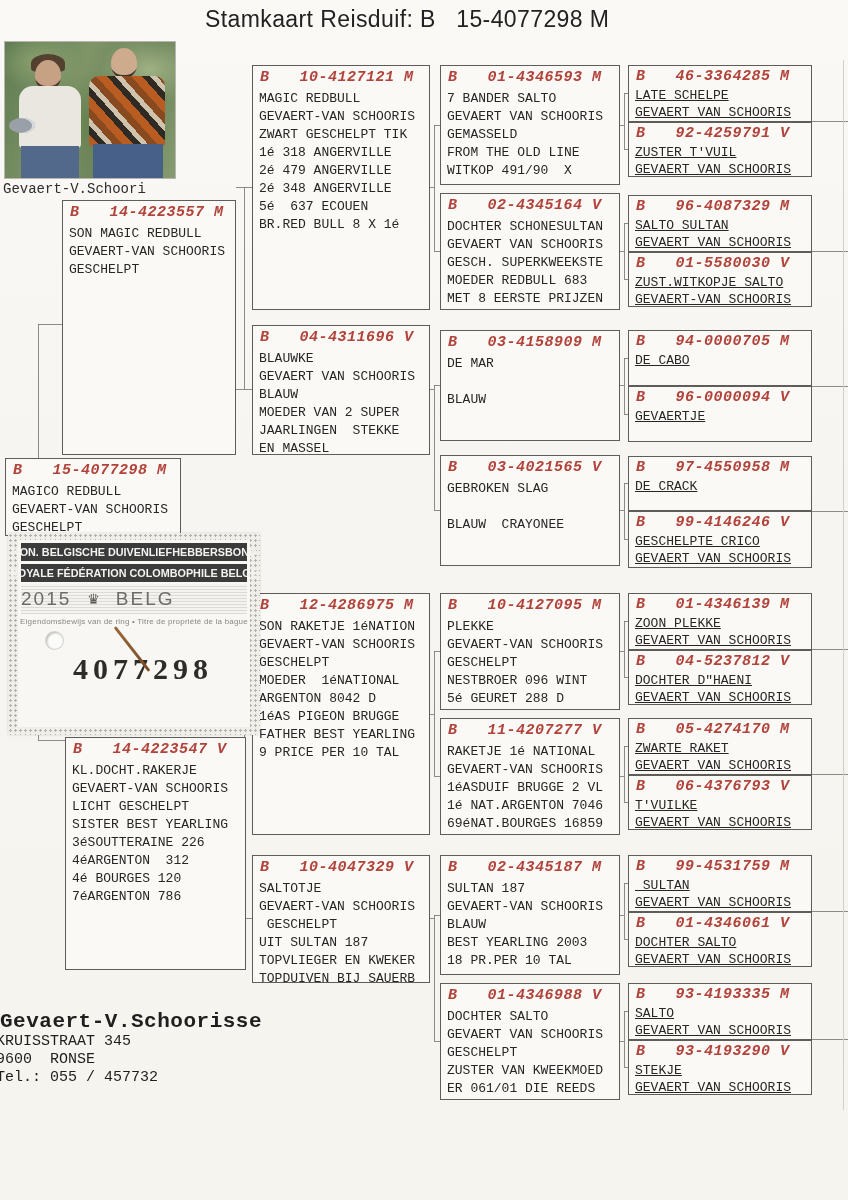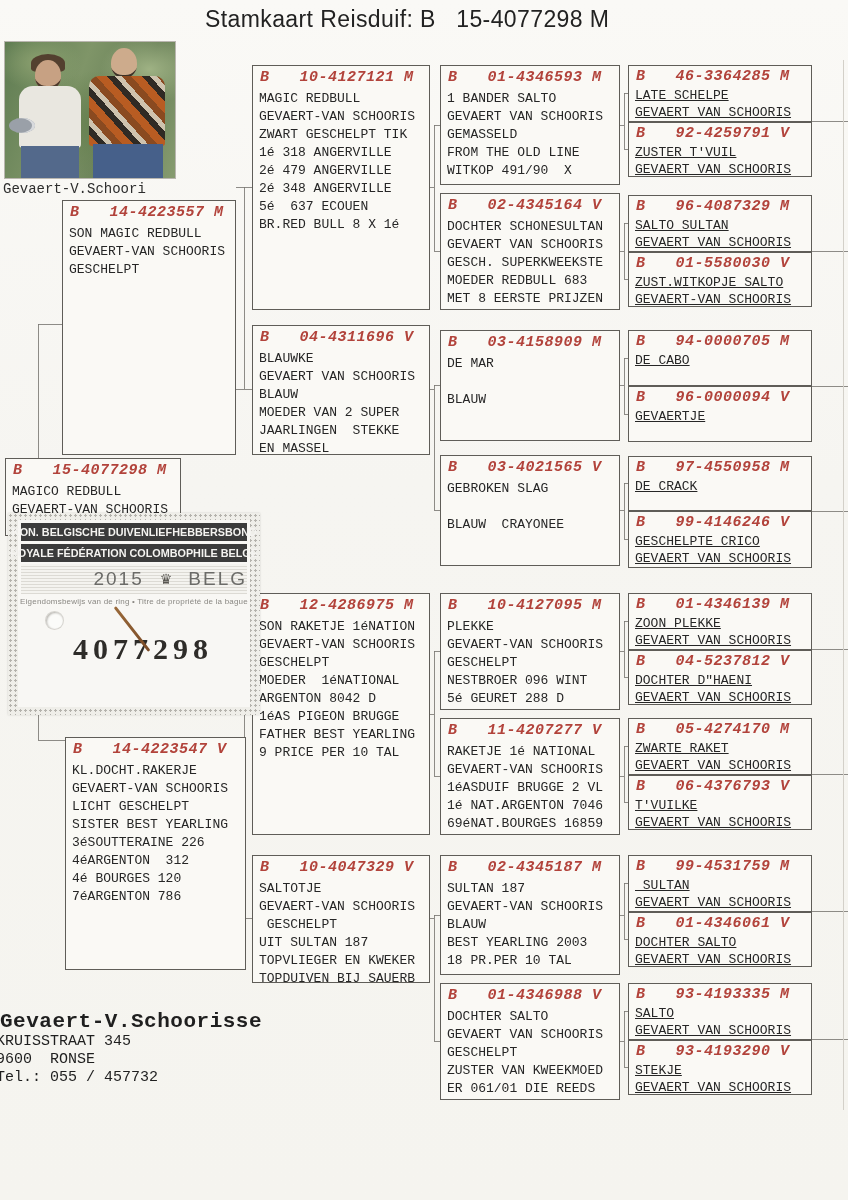--- a/index.html
+++ b/index.html
@@ -35,33 +35,33 @@
   .box{position:absolute;border:1px solid #5f5d58;background:#faf9f5;box-sizing:border-box;
        overflow:hidden;}
   .hdr{display:flex;align-items:flex-start;padding:3px 4px 1px 7px;height:20px;
        font-style:italic;font-weight:bold;font-size:15px;color:#b2433b;letter-spacing:.5px;}
   .hdr .rn{margin-left:30px;}
   .line{padding-left:6px;font-size:13px;height:18px;line-height:18px;color:#262626;white-space:pre;}
   .box.small .hdr{height:18px;padding-top:2px;}
   .box.small .line{height:17px;line-height:17px;text-decoration:underline;}
   .cline{position:absolute;background:#7a7873;opacity:.85;}
   
-  #stamp{position:absolute;left:8px;top:513px;width:252px;height:202px;
+  #stamp{position:absolute;left:8px;top:533px;width:252px;height:202px;
          background-color:#efeee9;
          background-image:radial-gradient(#b4b2ac 1px, transparent 1.3px);
          background-size:5px 5px;box-shadow:0 0 2px rgba(0,0,0,.15);}
   #stampcard{position:absolute;left:10px;top:7px;right:10px;bottom:8px;background:#f8f7f4;}
   .sbar{margin:3px 3px 0 3px;height:18px;background:#3b3b3b;color:#f4f3f0;
         font-family:"Liberation Sans",sans-serif;font-weight:bold;font-size:11.5px;
         display:flex;align-items:center;justify-content:center;letter-spacing:0;
         white-space:nowrap;transform-origin:center;}
   .sbar span{display:inline-block;transform:scaleX(.94);}
   .sband{margin:2px 3px 0 3px;height:30px;
          background:repeating-linear-gradient(0deg,#dcdad4 0 1px,#f4f3ef 1px 3px);
-         display:flex;align-items:center;justify-content:flex-end;gap:16px;
+         display:flex;align-items:center;justify-content:flex-start;gap:16px;
          font-family:"Liberation Sans",sans-serif;color:#6b6b68;}
   .sband .yr,.sband .cty{font-size:19px;letter-spacing:2px;}
   .sband .crown{font-size:14px;color:#56544f;}
   .ssub{margin-top:3px;text-align:center;font-family:"Liberation Sans",sans-serif;
         font-size:8px;color:#8a8883;letter-spacing:.2px;}
   .snum{margin-top:26px;text-align:center;font-family:"Liberation Serif",serif;
         font-weight:bold;font-size:30px;letter-spacing:5px;color:#2e2c29;padding-left:18px;}
   .hole{position:absolute;left:28px;top:92px;width:17px;height:17px;border-radius:50%;
         background:#fbfbf9;box-shadow:0 0 0 1px #d6d4cf, inset 1px 1px 2px #b9b7b2;}
   .pen{position:absolute;left:98px;top:86px;width:56px;height:3px;border-radius:2px;
@@ -242,21 +242,21 @@
       <div class="line"> GESCHELPT</div>
       <div class="line">UIT SULTAN 187</div>
       <div class="line">TOPVLIEGER EN KWEKER</div>
       <div class="line">TOPDUIVEN BIJ SAUERB</div>
     </div>
     <div class="box" style="left: 440px; top: 65px; width: 180px; height: 120px;">
       <div class="hdr">
         <span class="cc">B</span>
         <span class="rn">01-4346593 M</span>
       </div>
-      <div class="line">1 BANDER SALTO</div>
+      <div class="line">7 BANDER SALTO</div>
       <div class="line">GEVAERT VAN SCHOORIS</div>
       <div class="line">GEMASSELD</div>
       <div class="line">FROM THE OLD LINE</div>
       <div class="line">WITKOP 491/90  X</div>
     </div>
     <div class="box" style="left: 440px; top: 193px; width: 180px; height: 117px;">
       <div class="hdr">
         <span class="cc">B</span>
         <span class="rn">02-4345164 V</span>
       </div>

